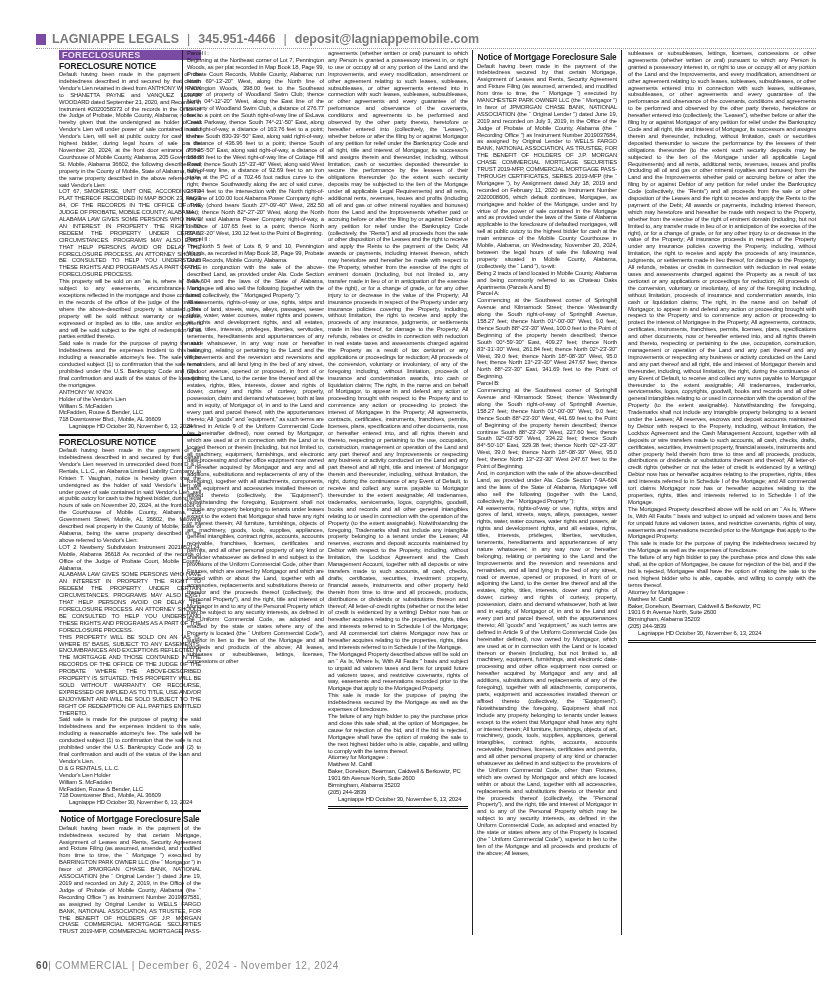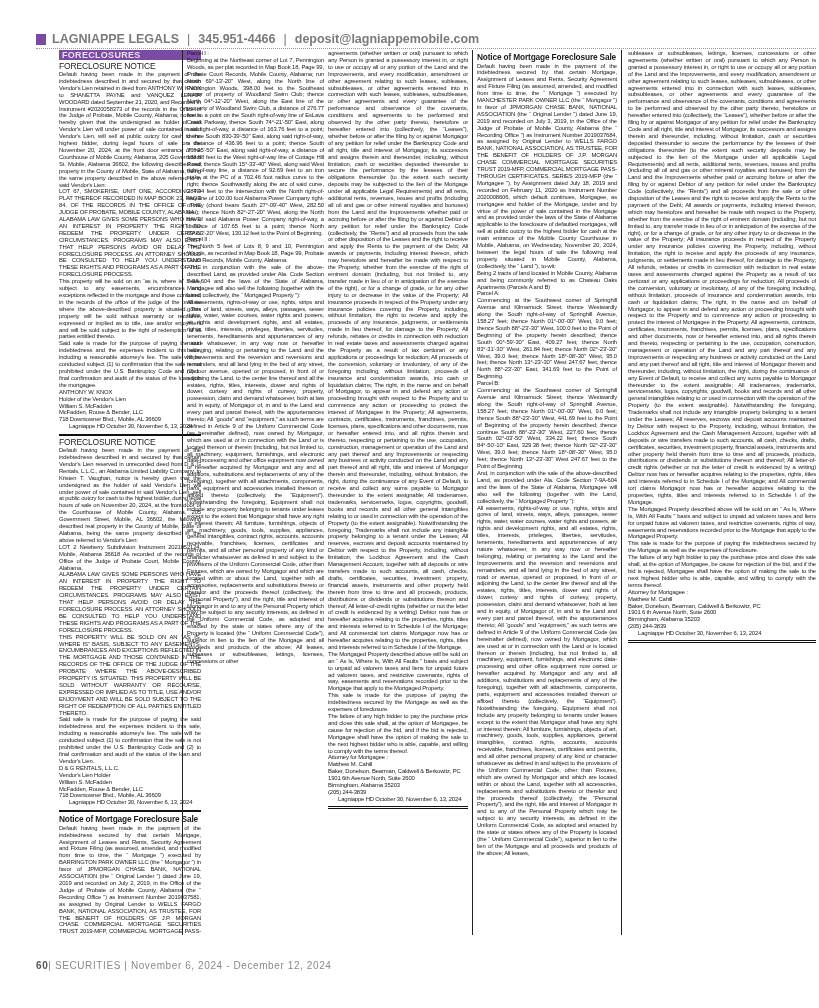--- a/index.html
+++ b/index.html
@@ -9,22 +9,22 @@
   .header .sep { margin:0 8px; font-weight:normal; }
   .hrule { position:absolute; left:36px; top:48px; width:780px; border-top:1px dotted #999; }
   .cols { position:absolute; top:50px; left:36px; width:780px; height:885px; }
   .col { position:absolute; top:0; overflow:hidden; font-size:5.9px; line-height:6.9px; letter-spacing:-0.15px; text-align:justify; }
   .c1 { left:0; width:142px; height:885px;margin-left:23px; }
   .c2 { left:146px; width:142px; height:885px; border-left:1px solid #222; padding-left:4px; box-sizing:border-box; }
   .c3 { left:292px; width:140px; height:885px; }
   .c4 { left:436px; width:150px; height:885px; border-left:1px solid #222; border-right:1px solid #222; padding:0 4px; box-sizing:border-box; }
   .c5 { left:592px; width:188px; height:885px; }
   .sect { background:#7b4aa3; color:#e8dff0; font-weight:bold; font-size:9px; height:10px; line-height:10px; padding-left:3px; margin-bottom:2px; letter-spacing:0.3px; }
-  h2.nt { font-family:"Liberation Sans", sans-serif; font-size:8.5px; font-weight:normal; margin:2px 0 0 0; line-height:9px; }
-  h2.nc { font-family:"Liberation Sans", sans-serif; font-size:8.3px; font-weight:bold; margin:3px 0 1px 0; line-height:8.5px; }
+  h2.nt { font-family:"Liberation Sans", sans-serif; font-size:8.5px; font-weight:bold; margin:2px 0 0 0; line-height:9px; }
+  h2.nc { font-family:"Liberation Sans", sans-serif; font-size:8.3px; font-weight:bold; text-align:center; margin:3px 0 1px 0; line-height:8.5px; }
   p { margin:0; }
   .sig { padding-left:10px; }
   .rule2 { border-top:2px solid #111; margin:4px 0 2px 0; }
   .rule3 { border-top:1px solid #111; border-bottom:1px solid #111; height:1px; margin:3px 0; }
   .footer { position:absolute; left:36px; top:960px; font-family:"Liberation Sans", sans-serif; font-size:10px; color:#8a8a8a; letter-spacing:0.6px; }
   .footer b { color:#555; }
 </style>
 </head>
 <body>
 
@@ -124,14 +124,14 @@
     <p>Baker, Donelson, Bearman, Caldwell &amp; Berkowitz, PC</p>
     <p>1901 6 th Avenue North, Suite 2600</p>
     <p>Birmingham, Alabama 35203</p>
     <p>(205) 244-3839</p>
     <p class="sig">Lagniappe HD October 30, November 6, 13, 2024</p>
     <div class="rule3"></div>
   </div>
 </div>
 
 <div class="footer">
-  <b>60</b><span>| </span><span>SECURITIES</span><span> | </span><span>November 6, 2024 - December 12, 2024</span>
+  <b>60</b><span>| </span><span>COMMERCIAL</span><span> | </span><span>December 6, 2024 - November 12, 2024</span>
 </div>
 
 </body></html>

